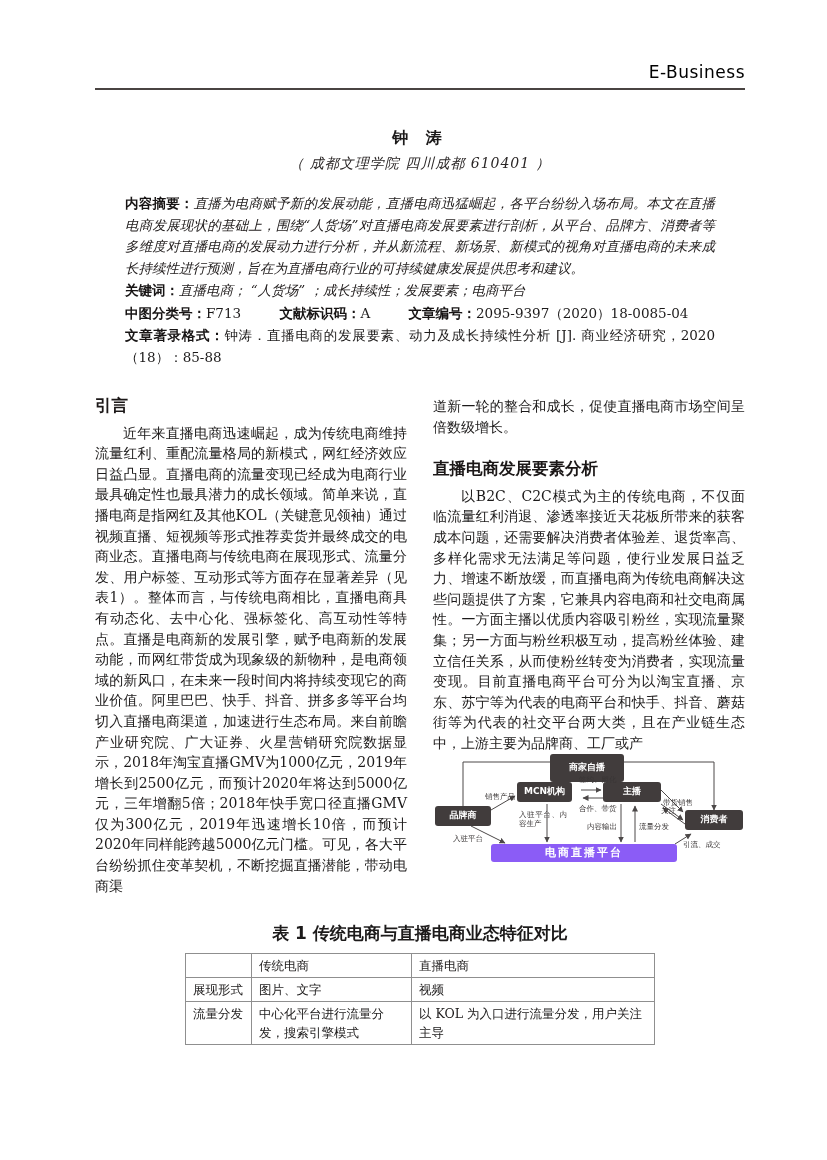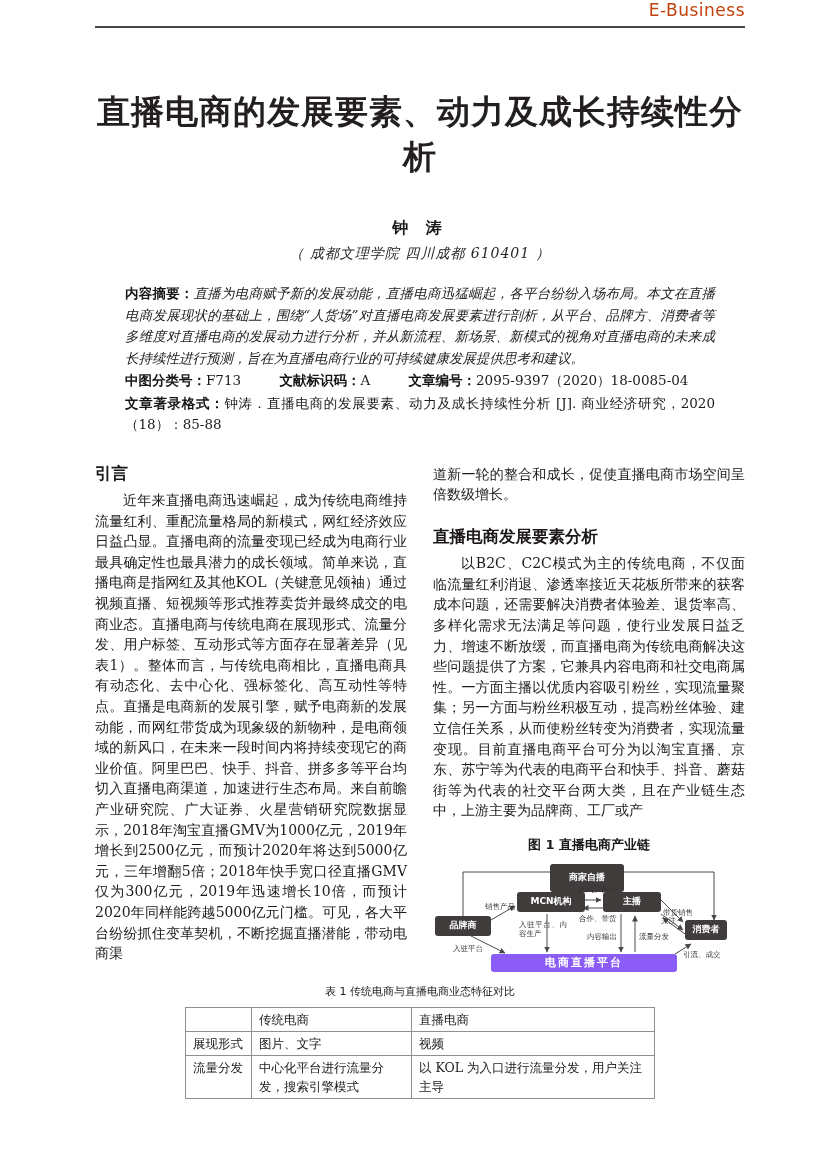--- a/index.html
+++ b/index.html
@@ -2,23 +2,23 @@
 <html><head>
 <meta charset="utf-8">
 <style>
   * { margin:0; padding:0; box-sizing:border-box; }
   html,body { background:#fff; }
   body { font-family:"DejaVu Serif","Liberation Serif",serif; color:#1c1a1a; }
   .page { position:relative; width:827px; height:1160px; background:#fff; overflow:hidden; }
   .content { margin:0 82px 0 95px; }
 
   
-  .running-head { text-align:right;
+  .running-head { padding-top:62px; text-align:right;
     font-family:"DejaVu Sans","Liberation Sans",sans-serif;
-    font-size:17px; color:#c2410c; letter-spacing:.5px; }
+    font-size:17px; color:#000000; letter-spacing:.5px; }
   .head-rule { border:none; border-top:2px solid #4a4442; margin-top:6px; }
 
   
   .title { margin-top:62px; text-align:center; font-size:33px; font-weight:bold;
     letter-spacing:1px; color:#231f1f; }
   .author { margin-top:38px; text-align:center; font-size:16px; font-weight:bold;
     letter-spacing:6px; }
   .affiliation { margin-top:6px; text-align:center; font-size:14px; font-style:italic;
     color:#2a2626; letter-spacing:1px; }
 
@@ -48,46 +48,48 @@
   .figure svg.wires { position:absolute; left:0; top:0; }
   .fig-node { position:absolute; background:#413c3c; color:#fff; border-radius:3px;
     font-family:"DejaVu Sans","Liberation Sans",sans-serif; font-weight:bold;
     font-size:9px; display:flex; align-items:center; justify-content:center;
     text-align:center; line-height:1; }
   .fig-node.platform { background:#8b5cf6; font-size:11px; letter-spacing:2px; }
   .fig-label { position:absolute; font-family:"DejaVu Sans","Liberation Sans",sans-serif;
     font-size:7.5px; color:#3a3636; line-height:1.25; }
 
   
-  .tbl-caption { margin-top:2px; text-align:center;
+  .tbl-caption { margin-top:26px; text-align:center;
     font-family:"DejaVu Sans","Liberation Sans",sans-serif;
-    font-size:11px; font-weight:normal; }
+    font-size:17px; font-weight:bold; }
   table.cmp { margin:8px 0 0 90px; width:470px; border-collapse:collapse;
     font-size:12.5px; line-height:19px; }
   table.cmp td { border:1px solid #8f8f8f; padding:2px 7px; vertical-align:top;
     text-align:left; }
   table.cmp td.rowhead { white-space:nowrap; }
   table.cmp col.c1 { width:66px; } table.cmp col.c2 { width:160px; }
 </style>
 </head>
 <body>
 
 <div class="page">
   <div class="content">
 
     <div class="running-head">E-Business</div>
     <hr class="head-rule">
 
-    <div class="title">直播电商的发展要素、动力及成长持续性分析</div>
     <div class="author">钟  涛</div>
     <div class="affiliation">（ 成都文理学院   四川成都   610401 ）</div>
 
     <div class="meta">
       <div class="meta-row">
         <span class="lbl">内容摘要：</span><span class="kai">直播为电商赋予新的发展动能，直播电商迅猛崛起，各平台纷纷入场布局。本文在直播电商发展现状的基础上，围绕“人货场”对直播电商发展要素进行剖析，从平台、品牌方、消费者等多维度对直播电商的发展动力进行分析，并从新流程、新场景、新模式的视角对直播电商的未来成长持续性进行预测，旨在为直播电商行业的可持续健康发展提供思考和建议。</span>
+      </div>
+      <div class="meta-row">
+        <span class="lbl">关键词：</span><span class="kai">直播电商； “人货场” ；成长持续性；发展要素；电商平台</span>
       </div>
       <div class="meta-row">
         <span class="lbl">中图分类号：</span><span>F713</span><span class="sp"></span>
         <span class="lbl">文献标识码：</span><span>A</span><span class="sp"></span>
         <span class="lbl">文章编号：</span><span>2095-9397（2020）18-0085-04</span>
       </div>
       <div class="meta-row">
         <span class="lbl">文章著录格式：</span><span>钟涛．直播电商的发展要素、动力及成长持续性分析 [J]. 商业经济研究，2020（18）：85-88</span>
       </div>
     </div>
@@ -97,21 +99,20 @@
         <h2 class="sec">引言</h2>
         <p class="indent">近年来直播电商迅速崛起，成为传统电商维持流量红利、重配流量格局的新模式，网红经济效应日益凸显。直播电商的流量变现已经成为电商行业最具确定性也最具潜力的成长领域。简单来说，直播电商是指网红及其他KOL（关键意见领袖）通过视频直播、短视频等形式推荐卖货并最终成交的电商业态。直播电商与传统电商在展现形式、流量分发、用户标签、互动形式等方面存在显著差异（见表1）。整体而言，与传统电商相比，直播电商具有动态化、去中心化、强标签化、高互动性等特点。直播是电商新的发展引擎，赋予电商新的发展动能，而网红带货成为现象级的新物种，是电商领域的新风口，在未来一段时间内将持续变现它的商业价值。阿里巴巴、快手、抖音、拼多多等平台均切入直播电商渠道，加速进行生态布局。来自前瞻产业研究院、广大证券、火星营销研究院数据显示，2018年淘宝直播GMV为1000亿元，2019年增长到2500亿元，而预计2020年将达到5000亿元，三年增翻5倍；2018年快手宽口径直播GMV仅为300亿元，2019年迅速增长10倍，而预计2020年同样能跨越5000亿元门槛。可见，各大平台纷纷抓住变革契机，不断挖掘直播潜能，带动电商渠</p>
       </div>
 
       <div class="col">
         <p>道新一轮的整合和成长，促使直播电商市场空间呈倍数级增长。</p>
         <div class="cont-gap"></div>
         <h2 class="sec">直播电商发展要素分析</h2>
         <p class="indent">以B2C、C2C模式为主的传统电商，不仅面临流量红利消退、渗透率接近天花板所带来的获客成本问题，还需要解决消费者体验差、退货率高、多样化需求无法满足等问题，使行业发展日益乏力、增速不断放缓，而直播电商为传统电商解决这些问题提供了方案，它兼具内容电商和社交电商属性。一方面主播以优质内容吸引粉丝，实现流量聚集；另一方面与粉丝积极互动，提高粉丝体验、建立信任关系，从而使粉丝转变为消费者，实现流量变现。目前直播电商平台可分为以淘宝直播、京东、苏宁等为代表的电商平台和快手、抖音、蘑菇街等为代表的社交平台两大类，且在产业链生态中，上游主要为品牌商、工厂或产</p>
 
-        <div class="fig-caption">图 1   直播电商产业链</div>
 
         <div class="figure">
           <svg class="wires" width="308" height="118" viewBox="0 0 308 118">
             <defs>
               <marker id="arr" markerWidth="7" markerHeight="7" refX="5.5" refY="3" orient="auto">
                 <path d="M0,0 L6,3 L0,6 z" fill="#4c4848"></path>
               </marker>
             </defs>
             <g stroke="#4c4848" stroke-width="1" fill="none">
               <path d="M28,52 L28,8 L115,8"></path>
@@ -125,23 +126,23 @@
               <path d="M200,88 L200,52" marker-end="url(#arr)"></path>
               <path d="M226,36 L248,58" marker-end="url(#arr)"></path>
               <path d="M226,50 L248,66" marker-end="url(#arr)"></path>
               <path d="M250,70 L228,54" marker-end="url(#arr)"></path>
               <path d="M240,90 L256,80" marker-end="url(#arr)"></path>
             </g>
           </svg>
 
           <div class="fig-node" style="left:115px;top:0;width:74px;height:28px;">商家自播</div>
           <div class="fig-node" style="left:0;top:52px;width:56px;height:20px;">品牌商</div>
-          <div class="fig-node" style="left:82px;top:28px;width:68px;height:20px;">MCN机构</div>
+          <div class="fig-node" style="left:82px;top:28px;width:55px;height:20px;">MCN机构</div>
           <div class="fig-node" style="left:168px;top:28px;width:58px;height:20px;">主播</div>
-          <div class="fig-node" style="left:250px;top:56px;width:42px;height:20px;">消费者</div>
+          <div class="fig-node" style="left:250px;top:56px;width:58px;height:20px;">消费者</div>
           <div class="fig-node platform" style="left:56px;top:90px;width:186px;height:18px;">电商直播平台</div>
 
           <div class="fig-label" style="left:50px;top:38px;">销售产品</div>
           <div class="fig-label" style="left:144px;top:21px;">签约、孵化</div>
           <div class="fig-label" style="left:144px;top:50px;">合作、带货</div>
           <div class="fig-label" style="left:84px;top:56px;width:48px;">入驻平台、内容生产</div>
           <div class="fig-label" style="left:152px;top:68px;">内容输出</div>
           <div class="fig-label" style="left:204px;top:68px;">流量分发</div>
           <div class="fig-label" style="left:228px;top:24px;margin-top:20px;">带货销售</div>
           <div class="fig-label" style="left:226px;top:52px;">关注</div>

